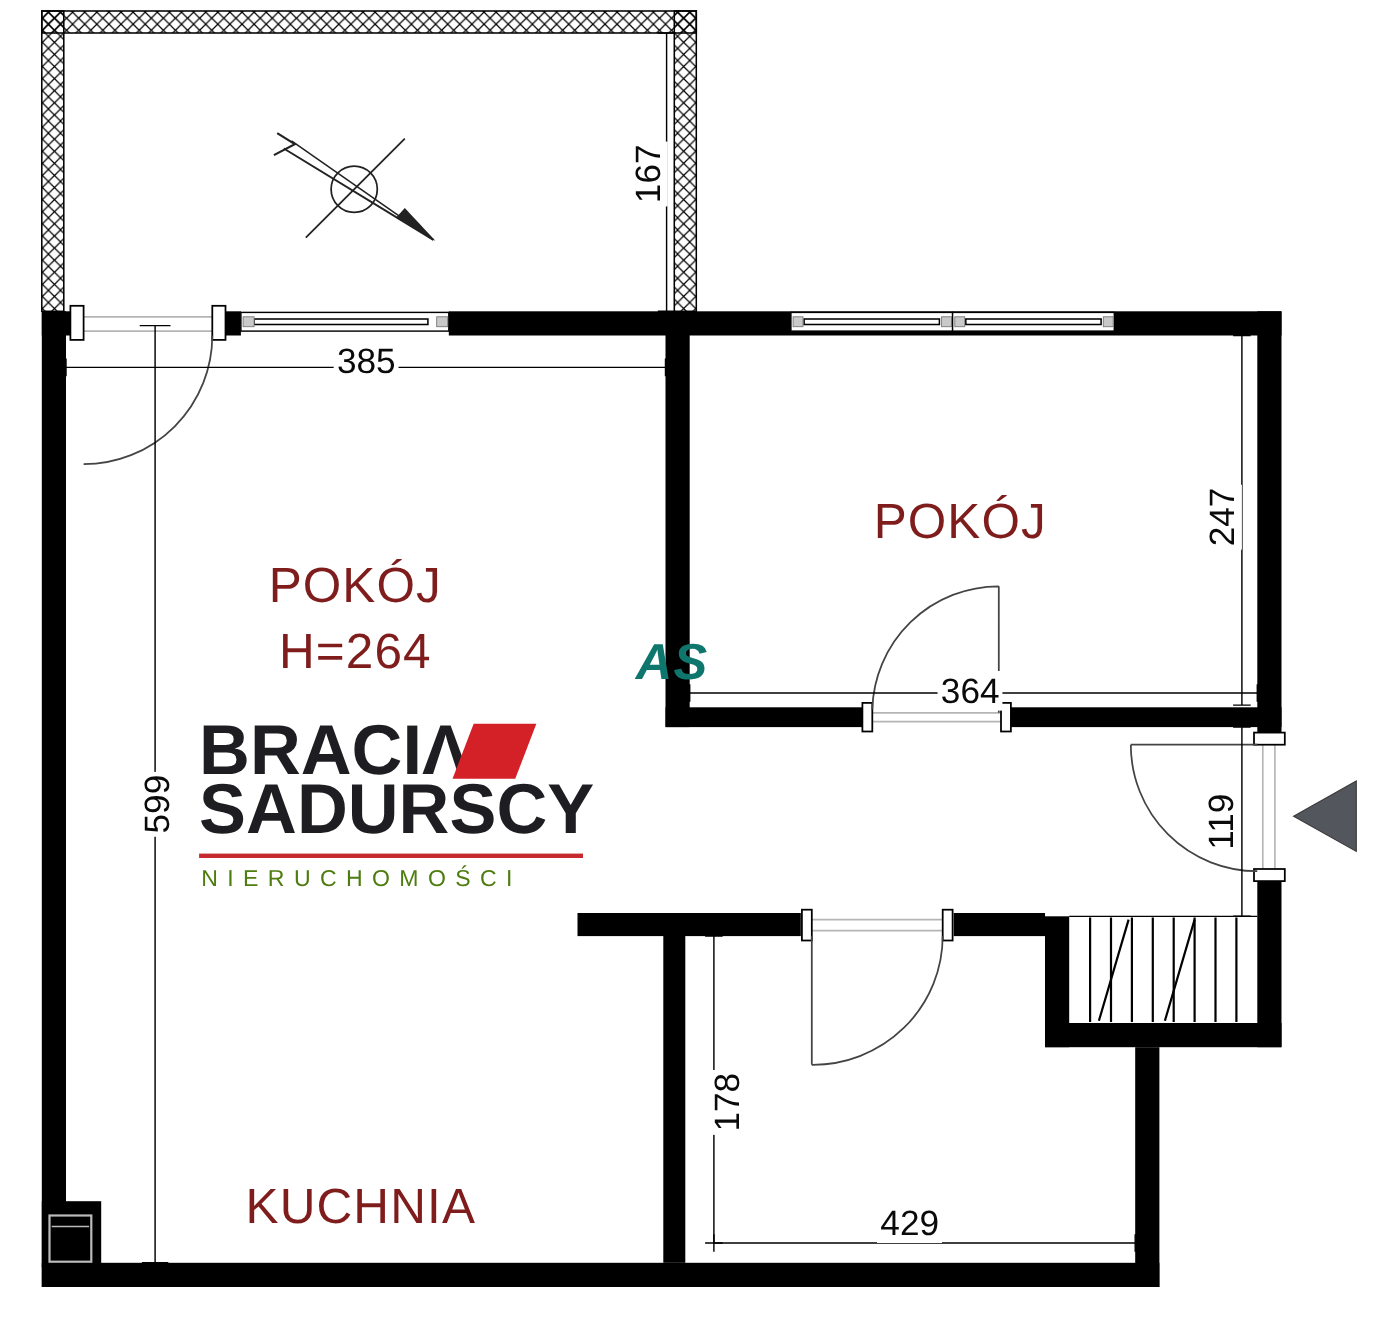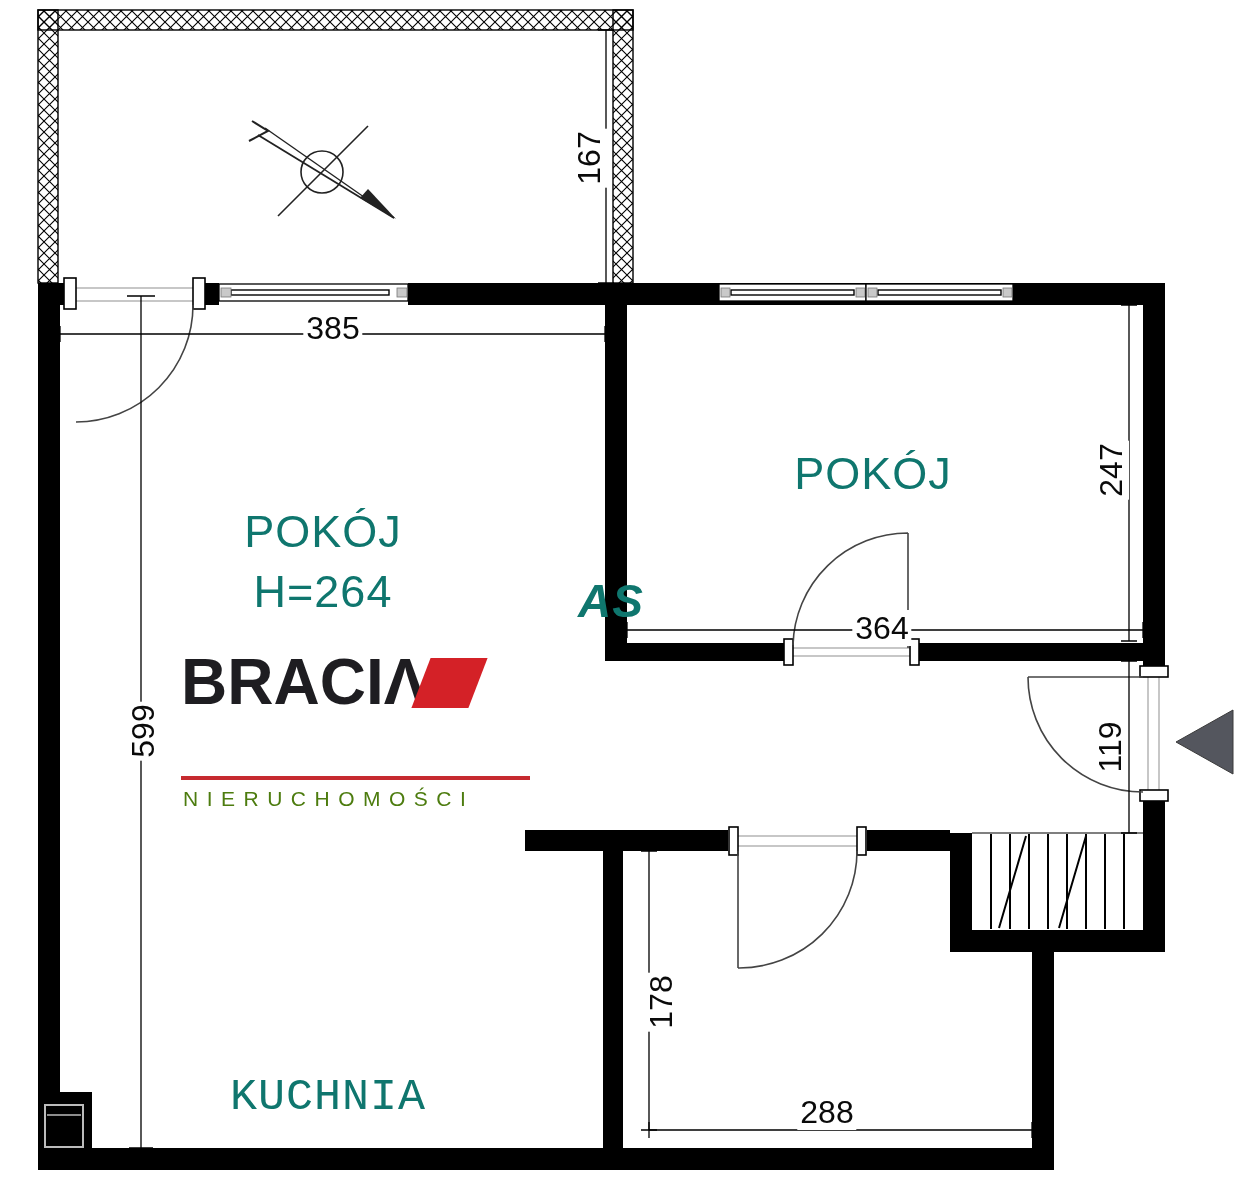--- a/index.html
+++ b/index.html
@@ -3,21 +3,21 @@
 <meta charset="utf-8">
 <style>
   html,body { margin:0; padding:0; background:#ffffff; }
   .canvas {
     position:relative; width:1259px; height:1200px; background:#fff;
     overflow:hidden; font-family:"Liberation Sans", sans-serif;
   }
   .plan-svg { position:absolute; left:0; top:0; z-index:1; }
 
   .room-label {
-    position:absolute; z-index:2; color:#0f766e;
+    position:absolute; z-index:2; color:#7f1d1d;
     font: 45px "Liberation Sans", sans-serif; letter-spacing:1px;
     transform:translate(-50%,-50%); white-space:nowrap;
   }
   .dim {
     position:absolute; z-index:2; color:#0a0a0a; background:#fff;
     font: 32px "Liberation Sans", sans-serif; padding:0 3px;
     transform:translate(-50%,-50%); white-space:nowrap; line-height:36px;
   }
   .dim.v { transform:translate(-50%,-50%) rotate(-90deg); }
 
@@ -165,33 +165,34 @@
       <path d="M1129,305 V641 M1121,305 H1137 M1121,641 H1137"></path>
       <path d="M1129,661 V833 M1121,661 H1137 M1121,833 H1137"></path>
       <path d="M649,851 V1130 M641,851 H657 M641,1130 H657"></path>
       <path d="M649,1130 H1032 M649,1122 V1138 M1032,1122 V1138"></path>
     </g>
   </svg>
 
   <div class="room-label" style="left:323px; top:532px;">POKÓJ</div>
   <div class="room-label" style="left:323px; top:592px;">H=264</div>
   <div class="room-label" style="left:873px; top:474px;">POKÓJ</div>
-  <div class="room-label" style="left:328px; top:1097px;font-family:Liberation Mono, monospace;">KUCHNIA</div>
+  <div class="room-label" style="left:328px; top:1097px;">KUCHNIA</div>
 
   <div class="dim v" style="left:589px; top:158px;">167</div>
   <div class="dim" style="left:333px; top:328px;">385</div>
   <div class="dim v" style="left:143px; top:731px;">599</div>
   <div class="dim v" style="left:1111px; top:470px;">247</div>
   <div class="dim" style="left:882px; top:611px;margin-top:17px;">364</div>
   <div class="dim v" style="left:1110px; top:747px;">119</div>
   <div class="dim v" style="left:661px; top:1002px;">178</div>
-  <div class="dim" style="left:827px; top:1112px;">288</div>
+  <div class="dim" style="left:827px; top:1112px;">429</div>
 
   <div class="watermark">AS</div>
 
   <div class="logo">
     <div class="logo-line1"><span>BRACI</span><span>Λ</span></div>
     <div class="logo-mark"></div>
+    <div class="logo-line2">SADURSCY</div>
     <div class="logo-rule"></div>
     <div class="logo-tagline">NIERUCHOMOŚCI</div>
   </div>
 
 </div>
 
 </body></html>

